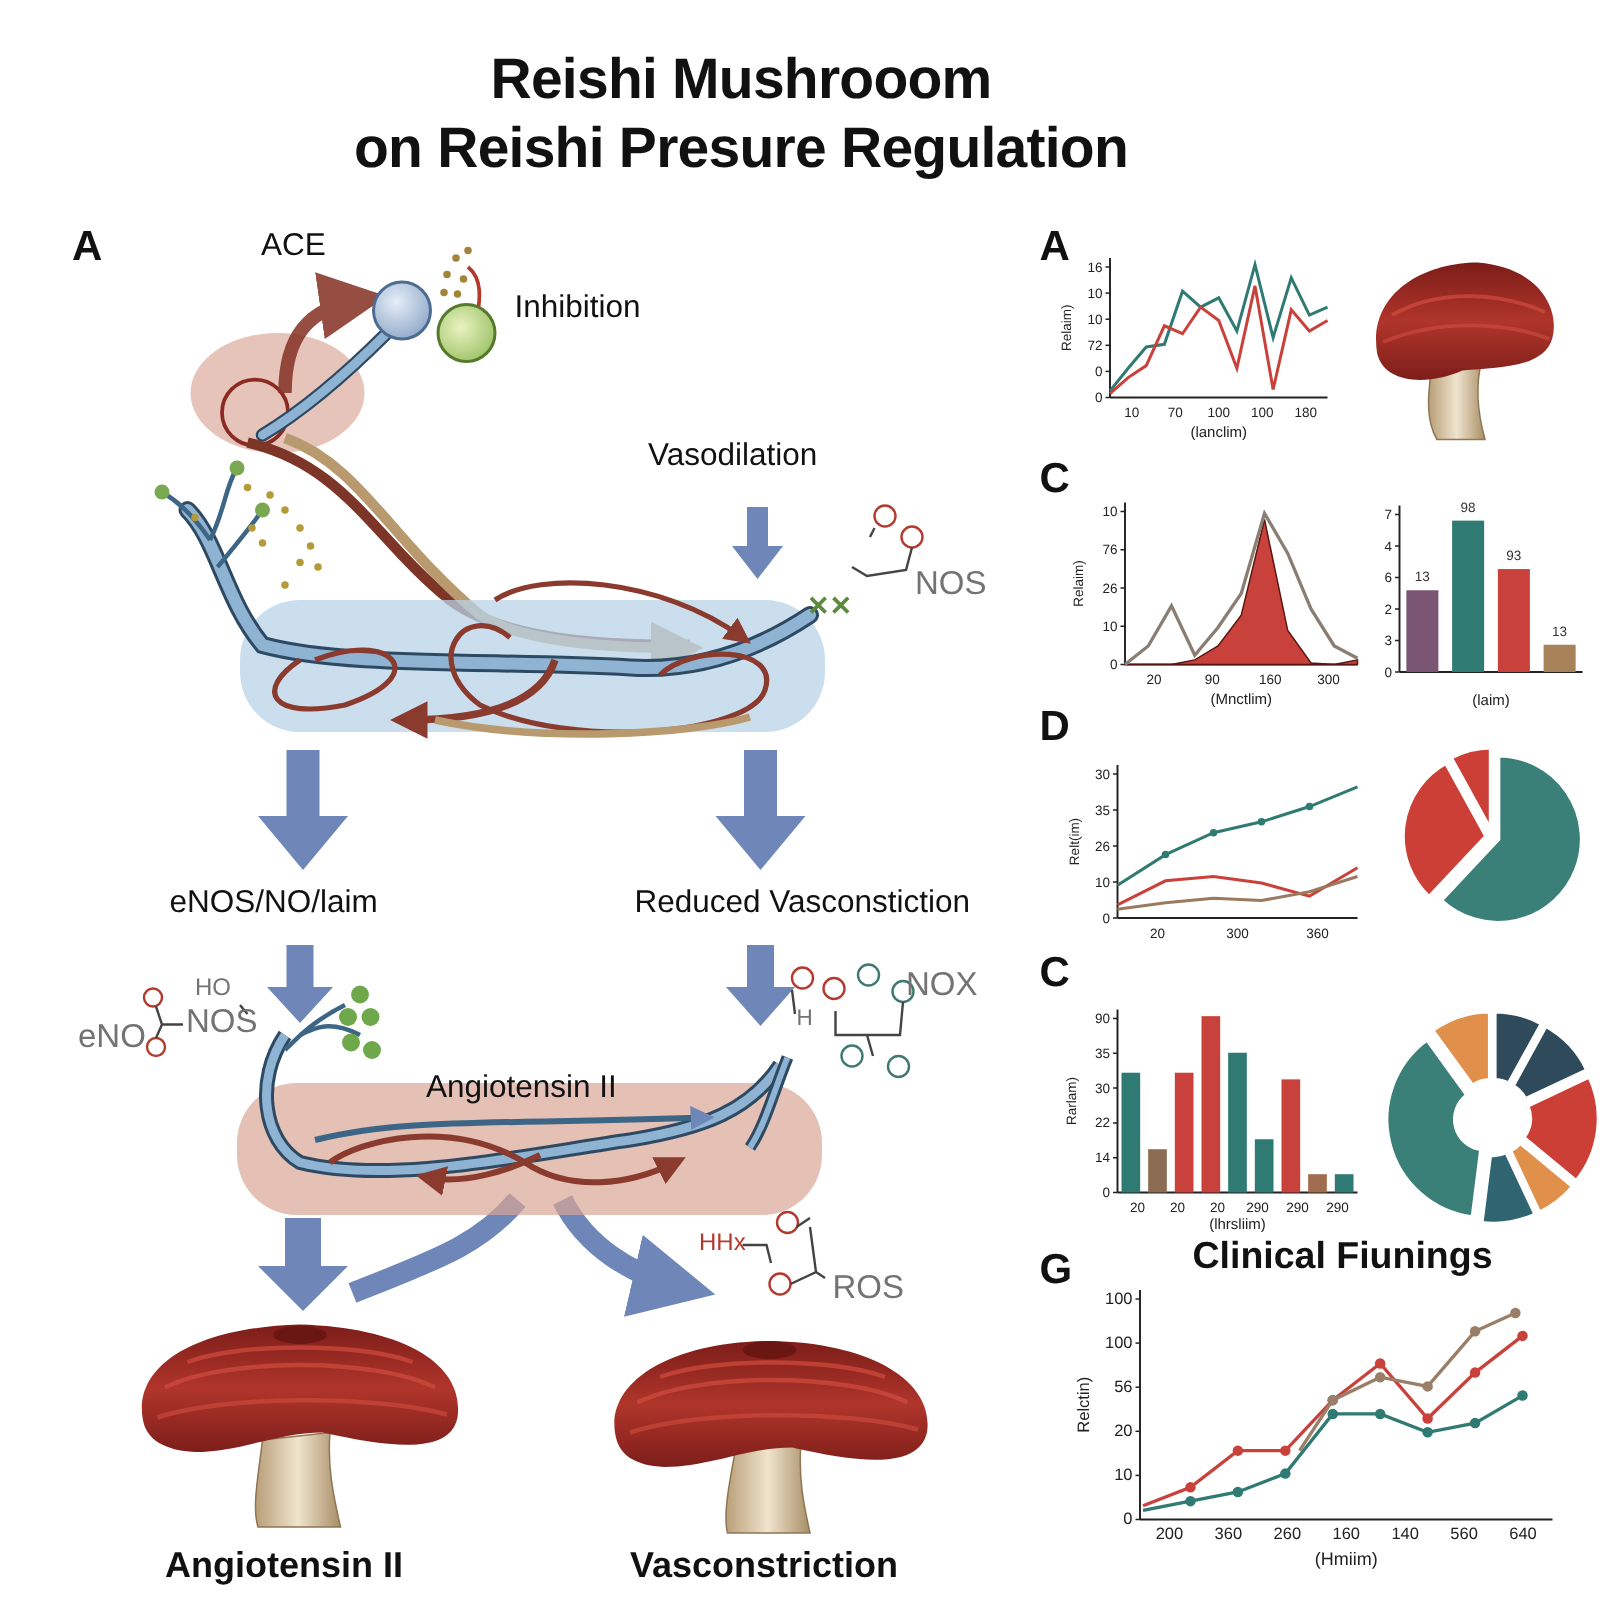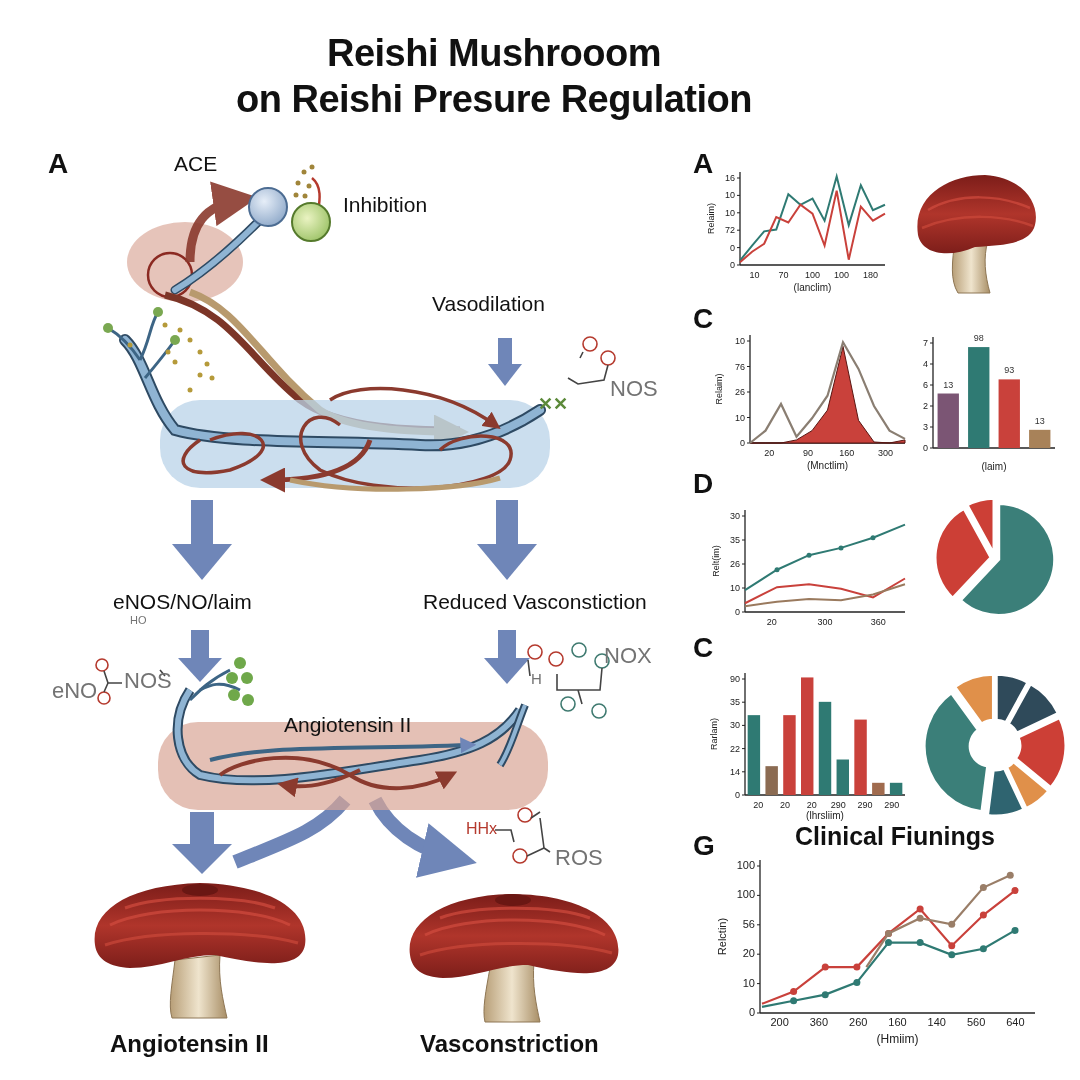--- a/index.html
+++ b/index.html
@@ -206,21 +206,21 @@
 
 <div class="panel" style="left:48px; top:148px;">A</div>
 <div class="lbl" style="left:174px; top:152px;">ACE</div>
 <div class="lbl" style="left:343px; top:193px;">Inhibition</div>
 <div class="lbl" style="left:432px; top:292px;">Vasodilation</div>
 <div class="chem" style="left:610px; top:376px;">NOS</div>
 <div class="lbl" style="left:113px; top:590px;">eNOS/NO/laim</div>
 <div class="lbl" style="left:395px; top:590px;margin-left:28px;">Reduced Vasconstiction</div>
 <div class="chem" style="left:52px; top:678px;">eNO</div>
 <div class="chem" style="left:124px; top:668px;">NOS</div>
-<div class="chem" style="left:130px; top:614px; font-size:11px;">HO</div>
+<div class="chem" style="left:130px; top:650px; font-size:16px;">HO</div>
 <div class="lbl" style="left:284px; top:713px;">Angiotensin II</div>
 <div class="chem" style="left:531px; top:670px; font-size:15px;">H</div>
 <div class="chem" style="left:604px; top:643px;">NOX</div>
 <div class="chem" style="left:466px; top:820px; font-size:16px; color:#b53a2e;">HHx</div>
 <div class="chem" style="left:555px; top:845px;">ROS</div>
 <div class="bottom-lbl" style="left:110px; top:1030px;">Angiotensin II</div>
 <div class="bottom-lbl" style="left:420px; top:1030px;">Vasconstriction</div>
 
 <div class="panel" style="left:693px; top:148px;">A</div>
 <div class="panel" style="left:693px; top:303px;">C</div>

